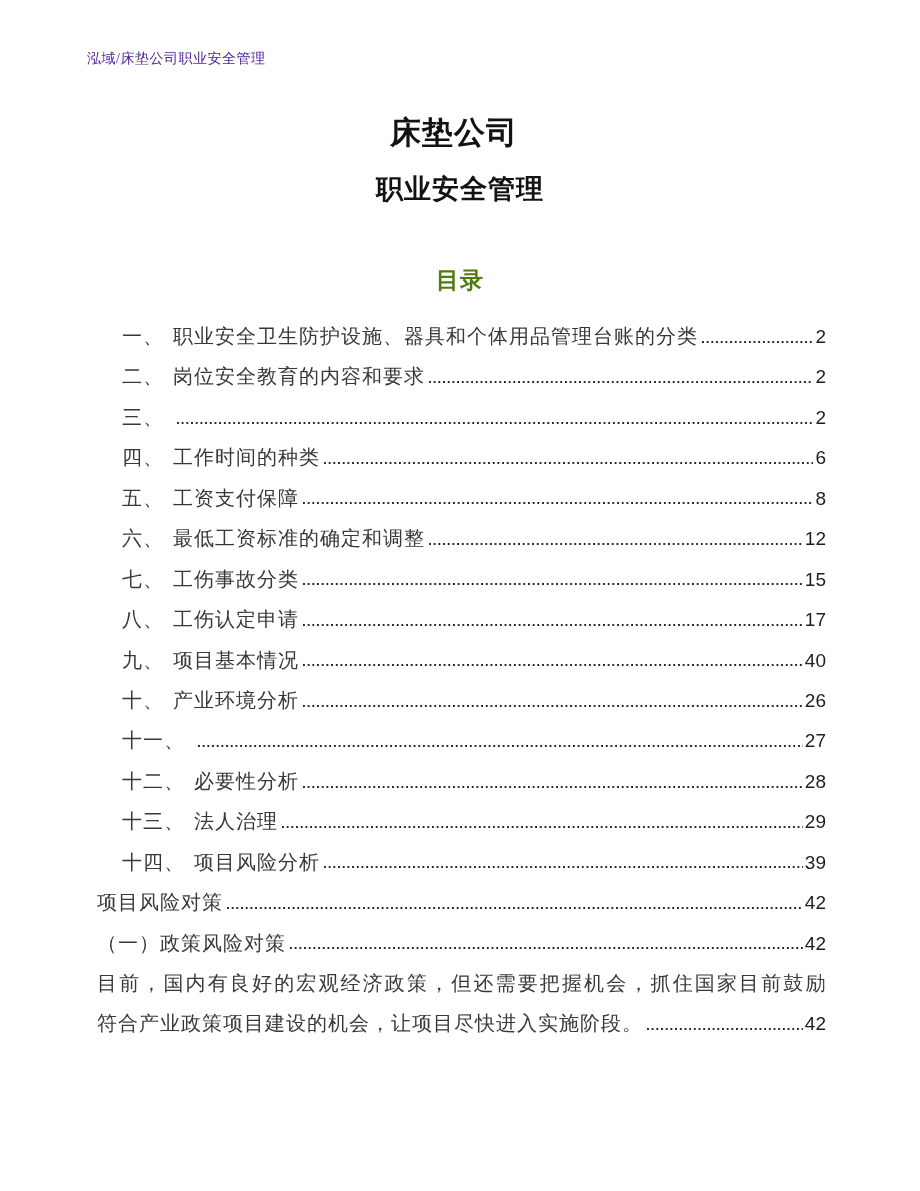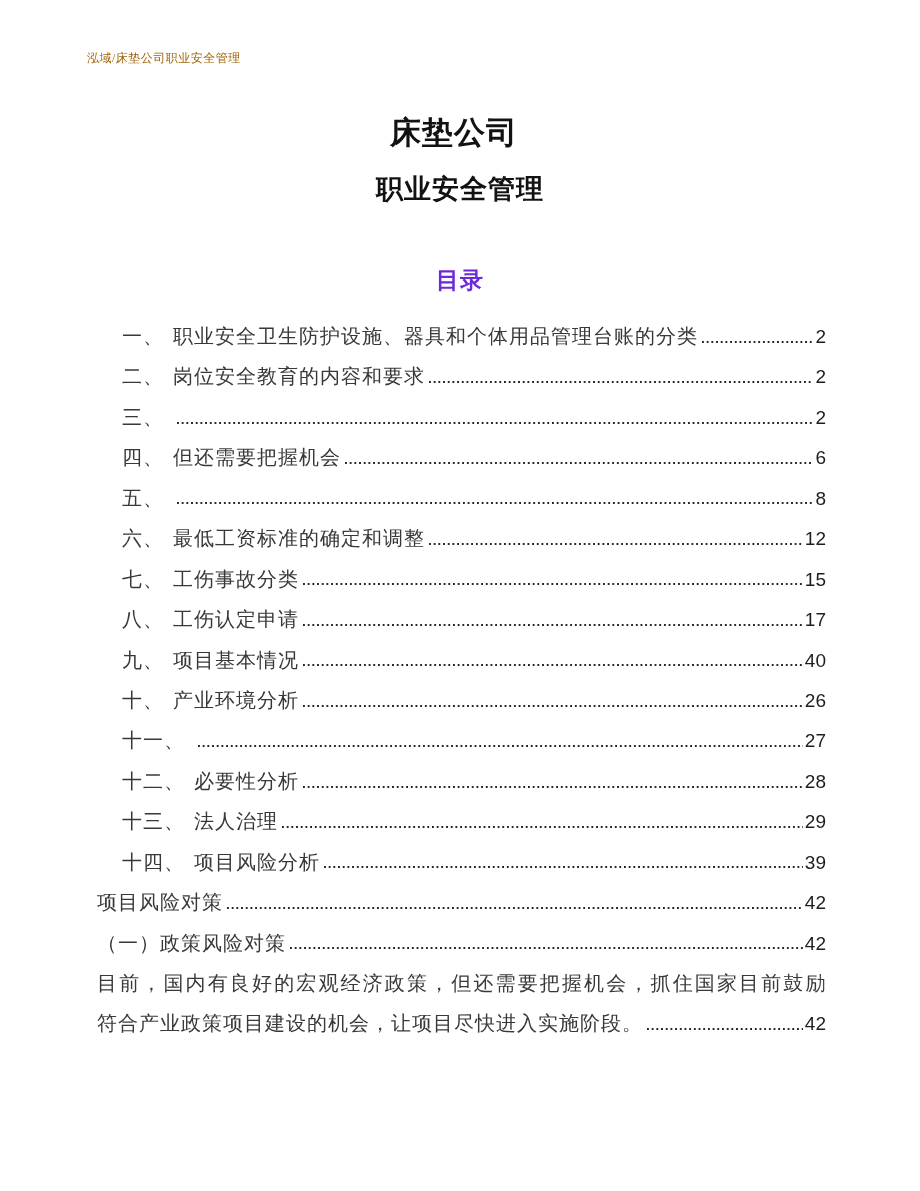--- a/index.html
+++ b/index.html
@@ -5,43 +5,43 @@
   html,body{margin:0;padding:0;background:#e8e8e8;}
   .page{
     position:relative;
     width:920px;height:1191px;
     background:#ffffff;
     overflow:hidden;
     font-family:"Liberation Serif", serif;
   }
   .doc-header{
     position:absolute;left:87px;top:50px;
-    font-size:12px;letter-spacing:0.5px;
-    color:#a16207;
+    font-size:14px;letter-spacing:0.5px;
+    color:#4c1d95;
   }
   .title-main{
     position:absolute;left:0;top:116px;width:908px;
     text-align:center;
     font-family:"Liberation Sans", sans-serif;
     font-weight:700;font-size:31px;line-height:1.1;
     color:#121212;letter-spacing:1px;
   }
   .title-sub{
     position:absolute;left:0;top:175px;width:920px;
     text-align:center;
     font-family:"Liberation Sans", sans-serif;
     font-weight:700;font-size:27px;line-height:1.1;
     color:#121212;letter-spacing:1px;
   }
   .toc-heading{
     position:absolute;left:0;top:268px;width:920px;
     text-align:center;
     font-family:"Liberation Sans", sans-serif;
     font-weight:700;font-size:23px;line-height:1.1;
-    color:#6d28d9;letter-spacing:1px;
+    color:#4d7c0f;letter-spacing:1px;
   }
   .toc{
     position:absolute;left:97px;top:316px;width:729px;
   }
   .toc-row{
     display:flex;align-items:baseline;
     height:40.45px;line-height:40.45px;
     font-size:20px;color:#383838;
     white-space:nowrap;
   }
@@ -97,27 +97,28 @@
     </div>
 
     <div class="toc-row indent">
       <span class="num">三、</span>
       <span class="dots"></span>
       <span class="pg">2</span>
     </div>
 
     <div class="toc-row indent">
       <span class="num">四、</span>
-      <span class="label">但还需要把握机会</span>
+      <span class="label">工作时间的种类</span>
       <span class="dots"></span>
       <span class="pg">6</span>
     </div>
 
     <div class="toc-row indent">
       <span class="num">五、</span>
+      <span class="label">工资支付保障</span>
       <span class="dots"></span>
       <span class="pg">8</span>
     </div>
 
     <div class="toc-row indent">
       <span class="num">六、</span>
       <span class="label">最低工资标准的确定和调整</span>
       <span class="dots"></span>
       <span class="pg">12</span>
     </div>

